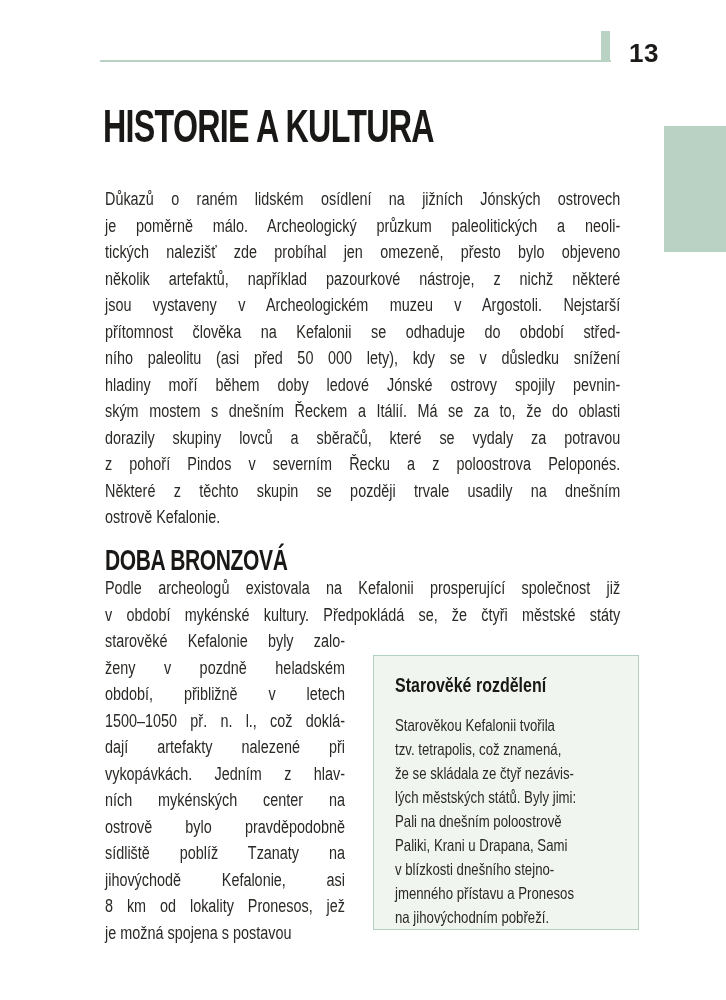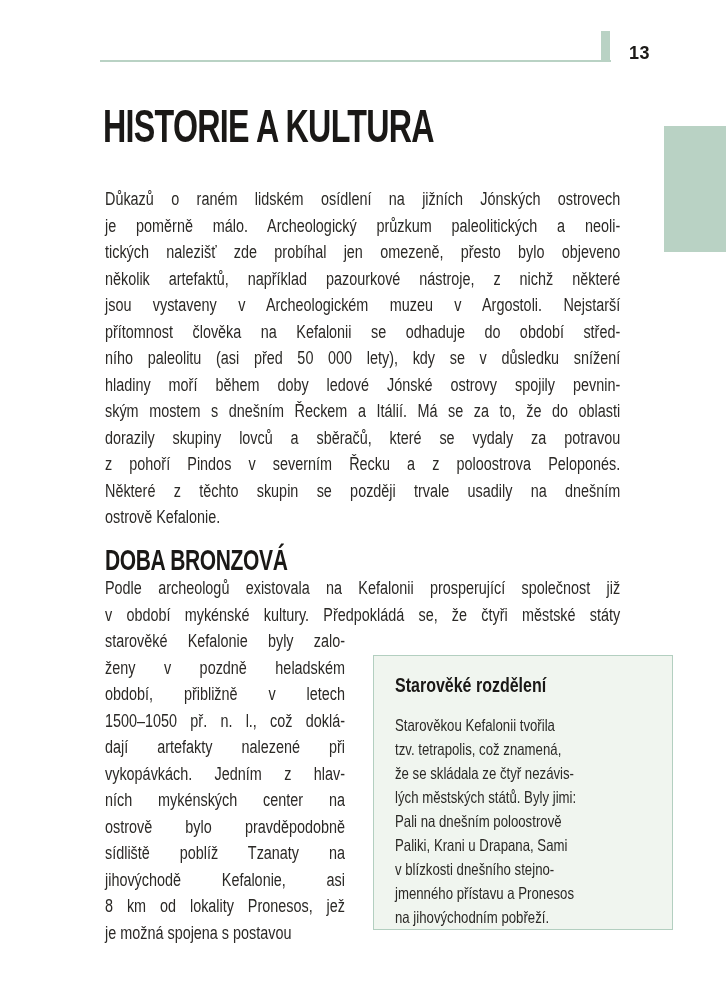--- a/index.html
+++ b/index.html
@@ -10,42 +10,42 @@
     --heading_text:#1a1816;
   }
   *{margin:0;padding:0;box-sizing:content-box;}
   html,body{width:726px;height:1000px;overflow:hidden;background:#ffffff;}
   body{font-family:"Liberation Sans", sans-serif;position:relative;}
   .page{position:absolute;left:0;top:0;width:726px;height:1000px;background:#fff;}
 
   
   .header-rule{position:absolute;left:100px;top:60px;width:511px;height:2px;background:var(--accent);}
   .header-accent-bar{position:absolute;left:601px;top:31px;width:9px;height:31px;background:var(--accent);}
-  .page-number{position:absolute;left:629px;top:38px;font-size:18px;font-weight:700;line-height:30px;color:#1c1a18;letter-spacing:0.5px;}
+  .page-number{position:absolute;left:629px;top:38px;font-size:26px;font-weight:700;line-height:30px;color:#1c1a18;letter-spacing:0.5px;}
   .chapter-tab{position:absolute;left:664px;top:126px;width:62px;height:126px;background:var(--accent);}
 
   
   .page-title{position:absolute;left:103px;top:103px;font-size:46px;font-weight:700;line-height:46px;color:var(--heading_text);letter-spacing:-1px;transform:scaleX(0.70);transform-origin:0 0;white-space:nowrap;}
 
   
   .scaled{transform:scaleX(0.80);transform-origin:0 0;}
   .bodytext{font-size:18px;line-height:26.5px;color:var(--text);}
   .tline{text-align:justify;text-align-last:justify;white-space:normal;}
   .ragged .tline:last-child{text-align:left;text-align-last:left;}
   .leftalign .tline{text-align:left;text-align-last:left;}
 
   .intro{position:absolute;left:105px;top:186px;width:644px;}
 
   .bronze{position:absolute;left:105px;top:545px;width:644px;}
   .section-heading{font-size:30px;font-weight:700;line-height:30px;color:var(--heading_text);letter-spacing:-0.5px;transform:scaleX(0.70);transform-origin:0 0;white-space:nowrap;height:30px;}
   .lead-lines{width:644px;}
   .narrow-col{width:300px;}
 
   
-  .infobox{position:absolute;left:268px;top:110px;width:300px;height:275px;box-sizing:border-box;background:var(--box_bg);border:1.5px solid var(--box_border);}
+  .infobox{position:absolute;left:268px;top:110px;width:266px;height:275px;box-sizing:border-box;background:var(--box_bg);border:1.5px solid var(--box_border);}
   .infobox-inner{padding:17px 0 0 21px;}
   .infobox-title{font-size:20px;font-weight:700;color:var(--heading_text);line-height:24px;margin-bottom:16px;width:280px;transform:scaleX(0.80);transform-origin:0 0;white-space:nowrap;}
   .infobox-body{font-size:16.5px;line-height:24px;color:var(--text);width:289px;transform:scaleX(0.80);transform-origin:0 0;}
 </style>
 </head>
 <body>
 
 <div class="page">
 
   <div class="header-rule"></div>

